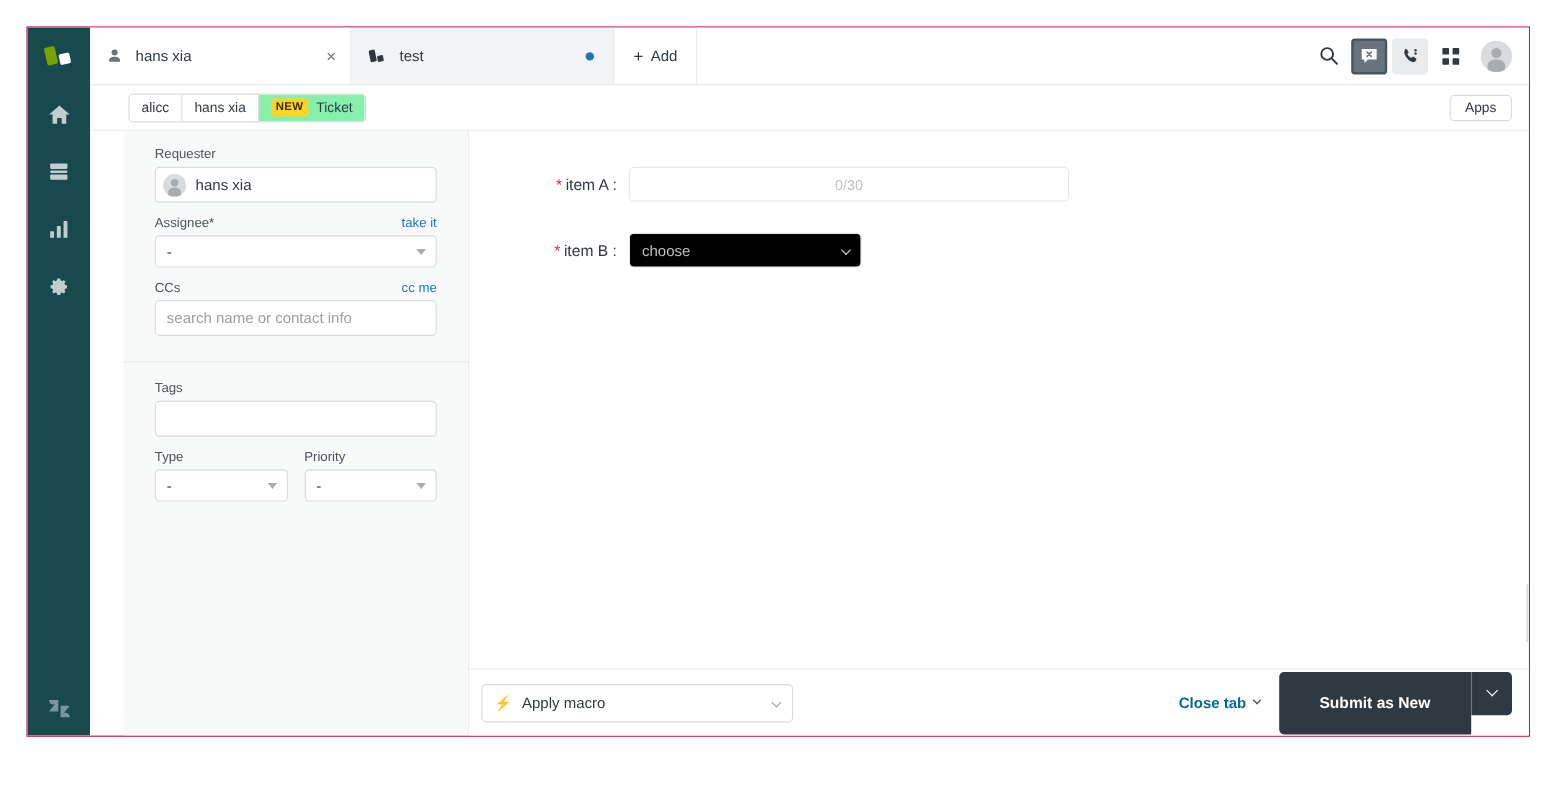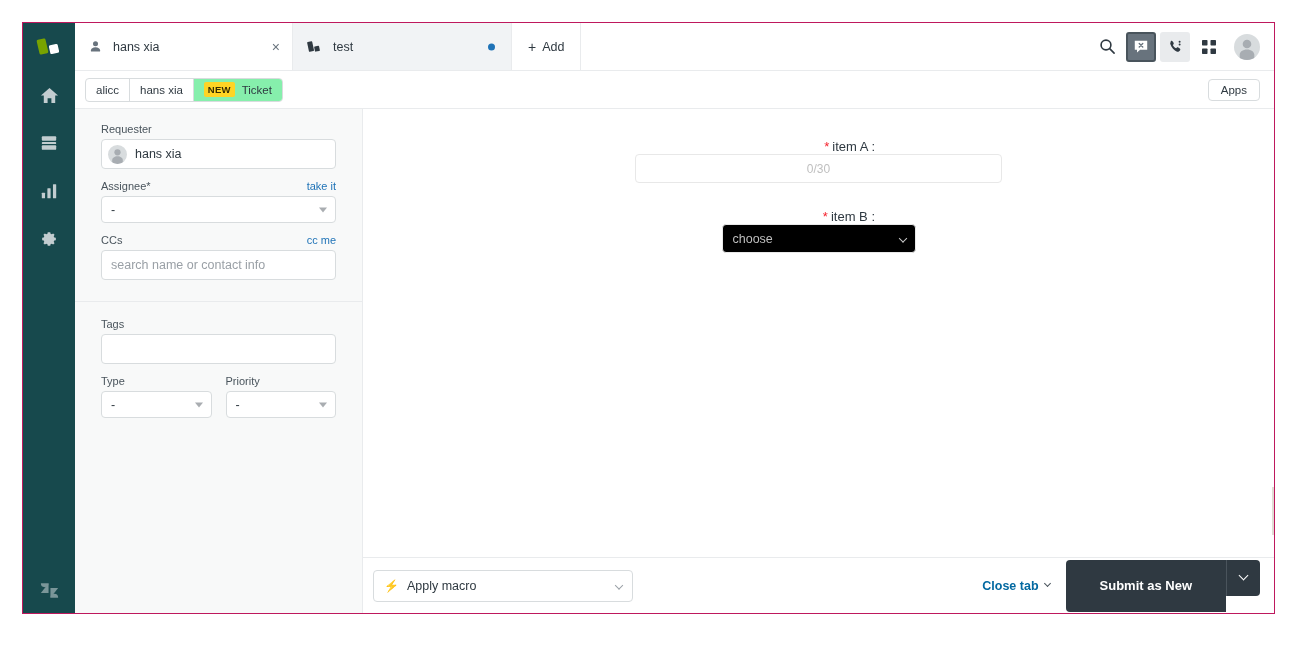--- a/index.html
+++ b/index.html
@@ -103,42 +103,42 @@
   .crumbrow {
     height: 38px; flex: 0 0 38px;
     background: #ffffff;
     border-bottom: 1px solid #e9ebed;
     display: flex; align-items: center;
     padding: 0 14px 0 10px;
   }
   .crumbs {
     display: flex; align-items: stretch;
     border: 1px solid #d8dcde; border-radius: 4px;
-    height: 24px; overflow: hidden; background: #fff;
+    height: 24px; overflow: hidden; background: #fff; margin-left: 22px;
   }
   .crumb {
     display: flex; align-items: center; padding: 0 10px;
     font-size: 11.5px; color: #2f3941; cursor: pointer;
     border-right: 1px solid #d8dcde;
   }
   .crumb:last-child { border-right: none; background: #86efac; gap: 7px; }
   .badge-new {
     background: #ffd424; color: #352c00;
     font-size: 9.5px; font-weight: bold;
     padding: 2px 4px; border-radius: 2px; letter-spacing: .2px;
   }
   .apps-btn {
     margin-left: auto;
     border: 1px solid #d8dcde; border-radius: 4px;
     background: #fff; font-size: 11.5px; color: #2f3941;
     padding: 4px 12px; cursor: pointer;
   }
 
   
-  .body-split { flex: 1; display: flex; min-height: 0; }
+  .body-split { flex: 1; display: flex; min-height: 0; padding-left: 28px; }
 
   
   .props {
     width: 288px; flex: 0 0 288px;
     background: #f8f9f9;
     border-right: 1px solid #e9ebed;
     display: flex; flex-direction: column;
   }
   .props-sec { padding: 14px 26px 10px 26px; }
   .props-sec.sec2 { border-top: 1px solid #e9ebed; padding-top: 16px; }
@@ -175,21 +175,21 @@
   }
   .two-col { display: flex; gap: 14px; }
   .two-col > div { flex: 1; }
 
   
   .content {
     flex: 1; display: flex; flex-direction: column;
     background: #ffffff; min-width: 0; position: relative;
   }
   .form-area { flex: 1; padding: 30px 0 0 0; overflow: auto; position: relative; }
-  .frow { display: flex; align-items: center; margin-bottom: 26px; flex-direction: column; }
+  .frow { display: flex; align-items: center; margin-bottom: 26px; }
   .frow-lbl {
     width: 133px; text-align: right; padding-right: 10px;
     font-size: 13px; color: #2f3941; white-space: nowrap;
   }
   .req-star { color: #f5222d; margin-right: 3px; font-size: 13px; }
   .ant-input {
     width: 367px; height: 29px;
     border: 1px solid #e8e8e8; border-radius: 4px; background: #fff;
     display: flex; align-items: center; justify-content: center;
     padding: 0 10px; font-size: 12px; color: #bfbfbf;

